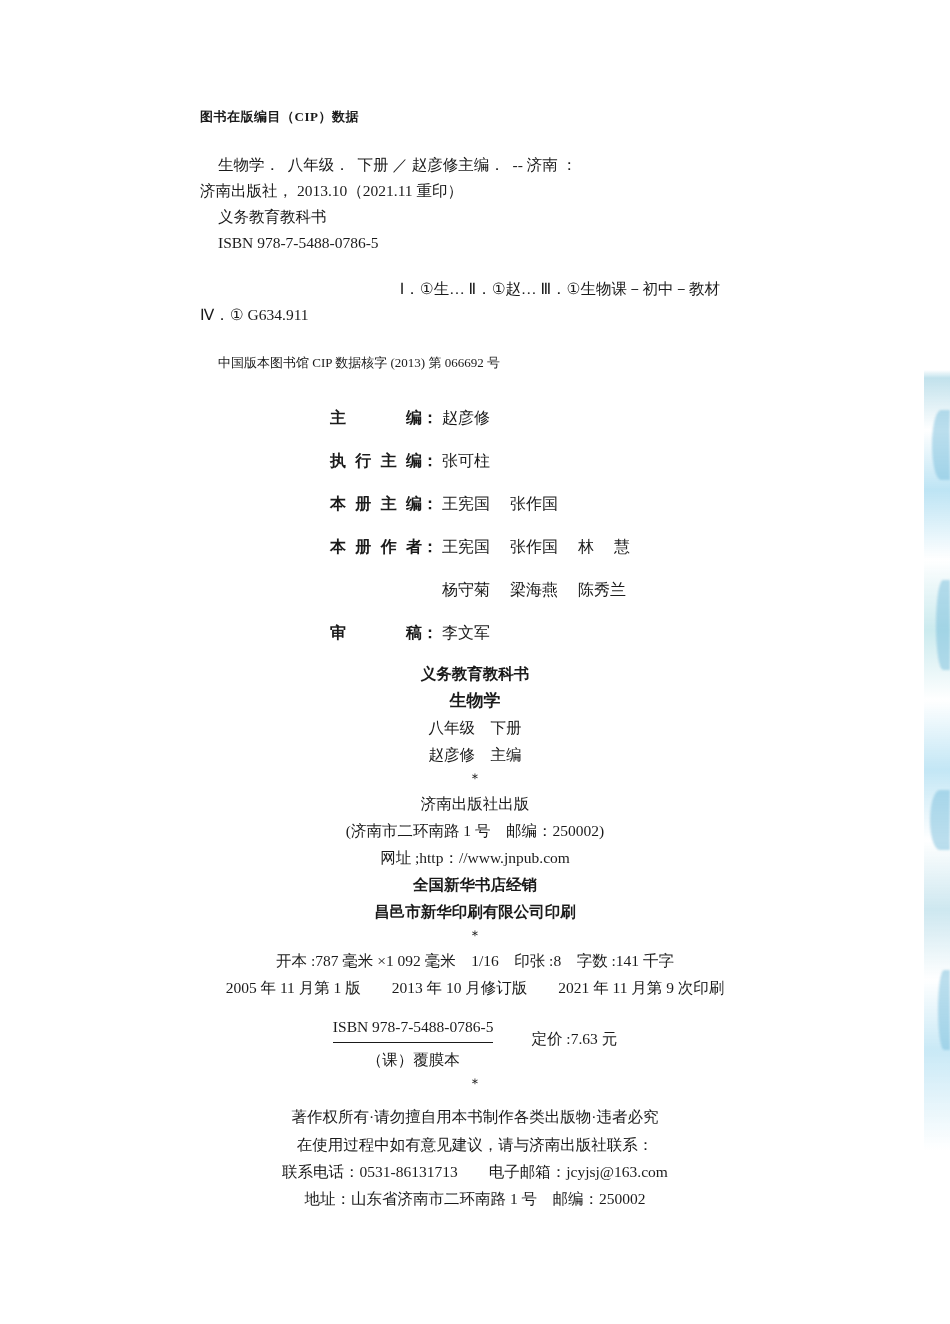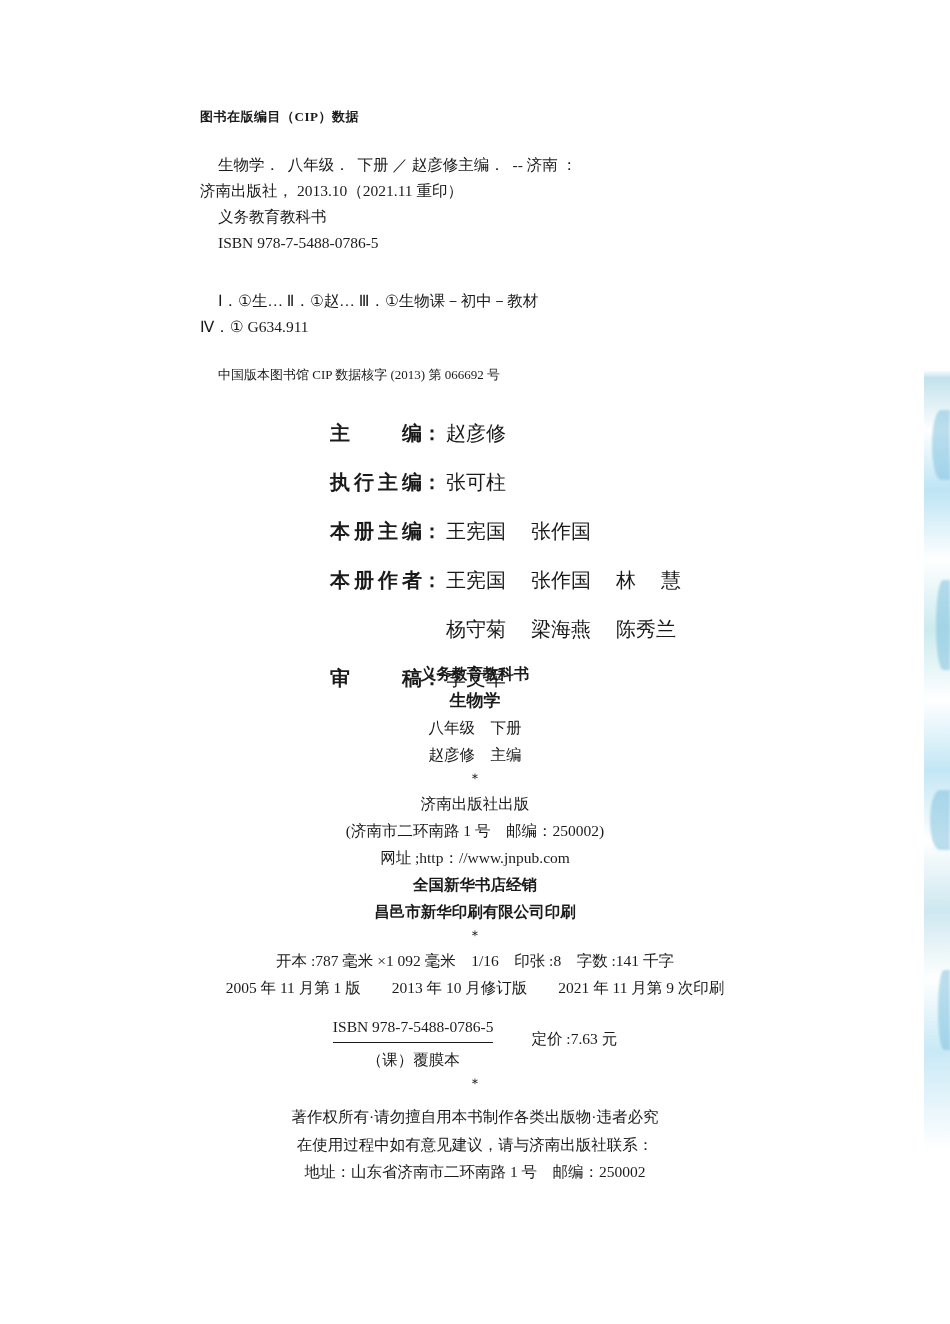--- a/index.html
+++ b/index.html
@@ -65,33 +65,33 @@
     font-size: 13px;
     letter-spacing: 0.5px;
     margin-bottom: 26px;
   }
   .cip-line {
     font-size: 15.5px;
     line-height: 26px;
     white-space: pre-wrap;
   }
   .indent1 { text-indent: 18px; }
-  .gap-top { margin-top: 32px; }
+  .gap-top { margin-top: 20px; text-align: right; }
   .cip-note {
     font-size: 13px;
     margin-top: 26px;
     text-indent: 18px;
   }
 
   
   .credits {
     position: absolute;
     left: 330px;
-    top: 420px;
-    font-size: 20px;
+    top: 408px;
+    font-size: 16px;
   }
   .credit-row {
     display: flex;
     align-items: baseline;
     margin-bottom: 22px;
   }
   .credit-label {
     font-weight: bold;
     width: 92px;
     display: inline-block;
@@ -238,16 +238,17 @@
           <span class="isbn-sub">（课）覆膜本</span>
         </div>
         <div class="price">定价 :7.63 元</div>
       </div>
     </div>
 
     <div class="star">＊</div>
 
     <div class="footer-note">著作权所有·请勿擅自用本书制作各类出版物·违者必究</div>
     <div>在使用过程中如有意见建议，请与济南出版社联系：</div>
+    <div>联系电话：0531-86131713　　电子邮箱：jcyjsj@163.com</div>
     <div>地址：山东省济南市二环南路 1 号　邮编：250002</div>
   </div>
 
 </div>
 
 </body></html>

